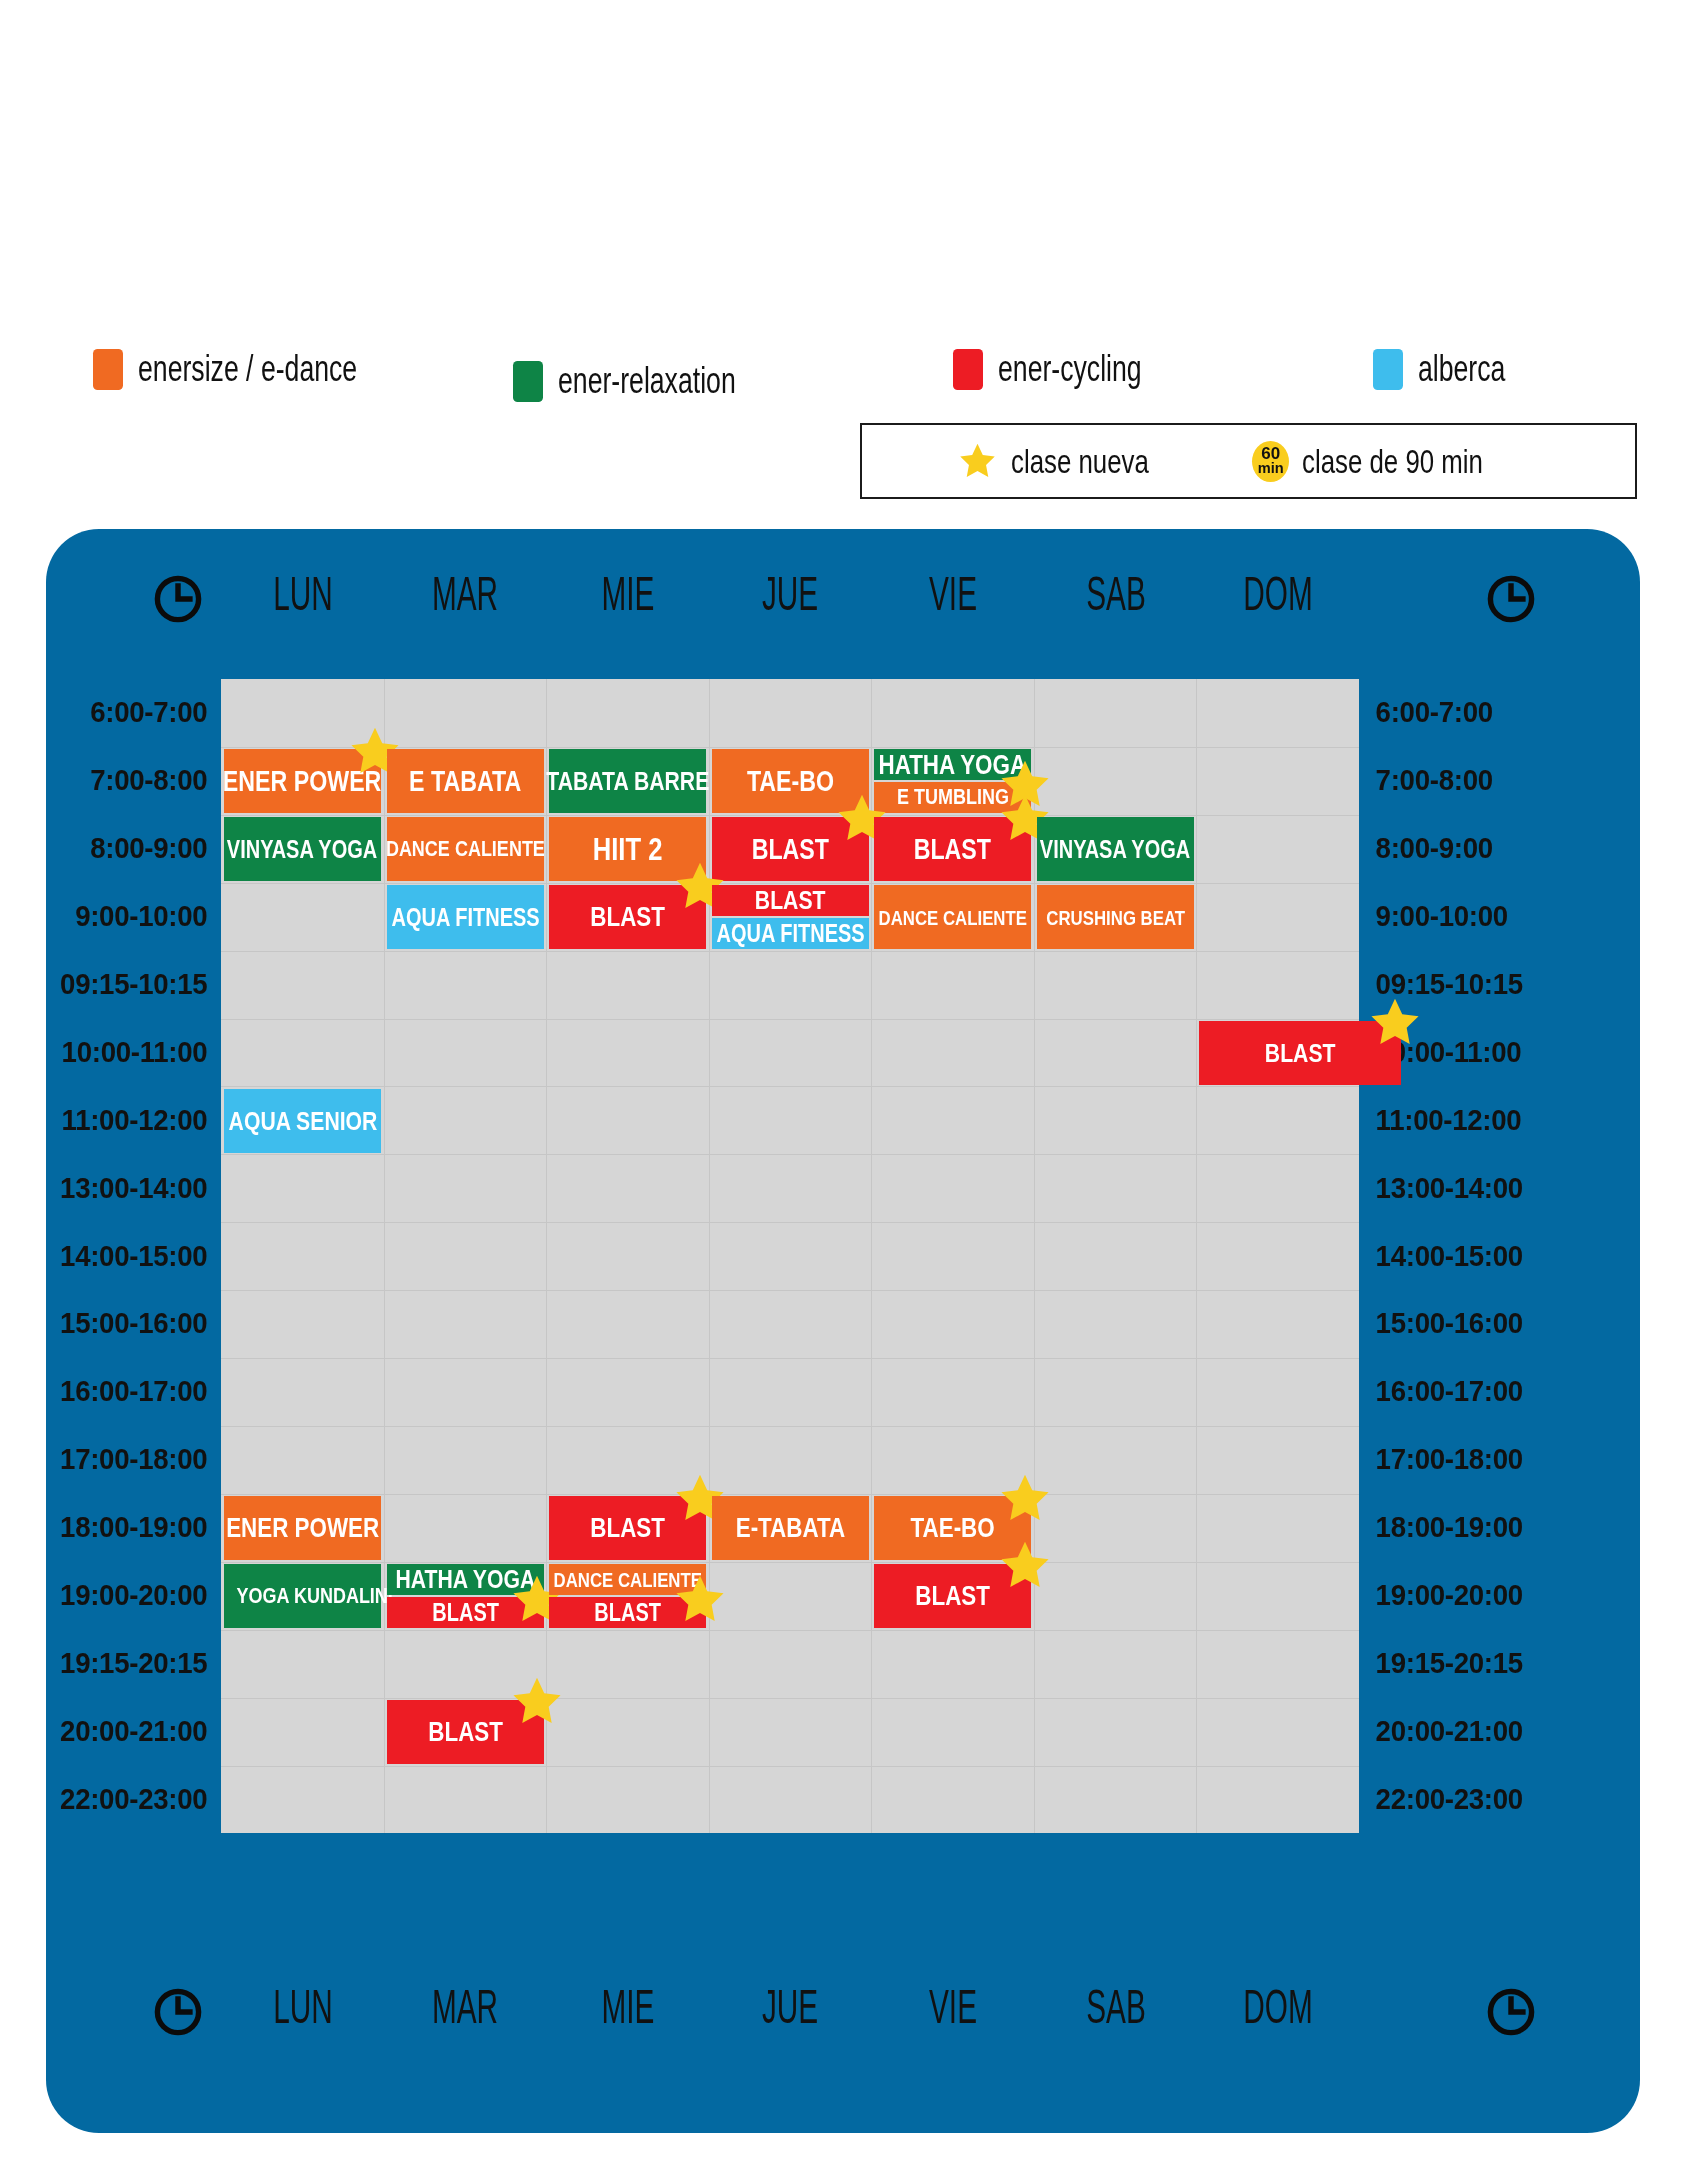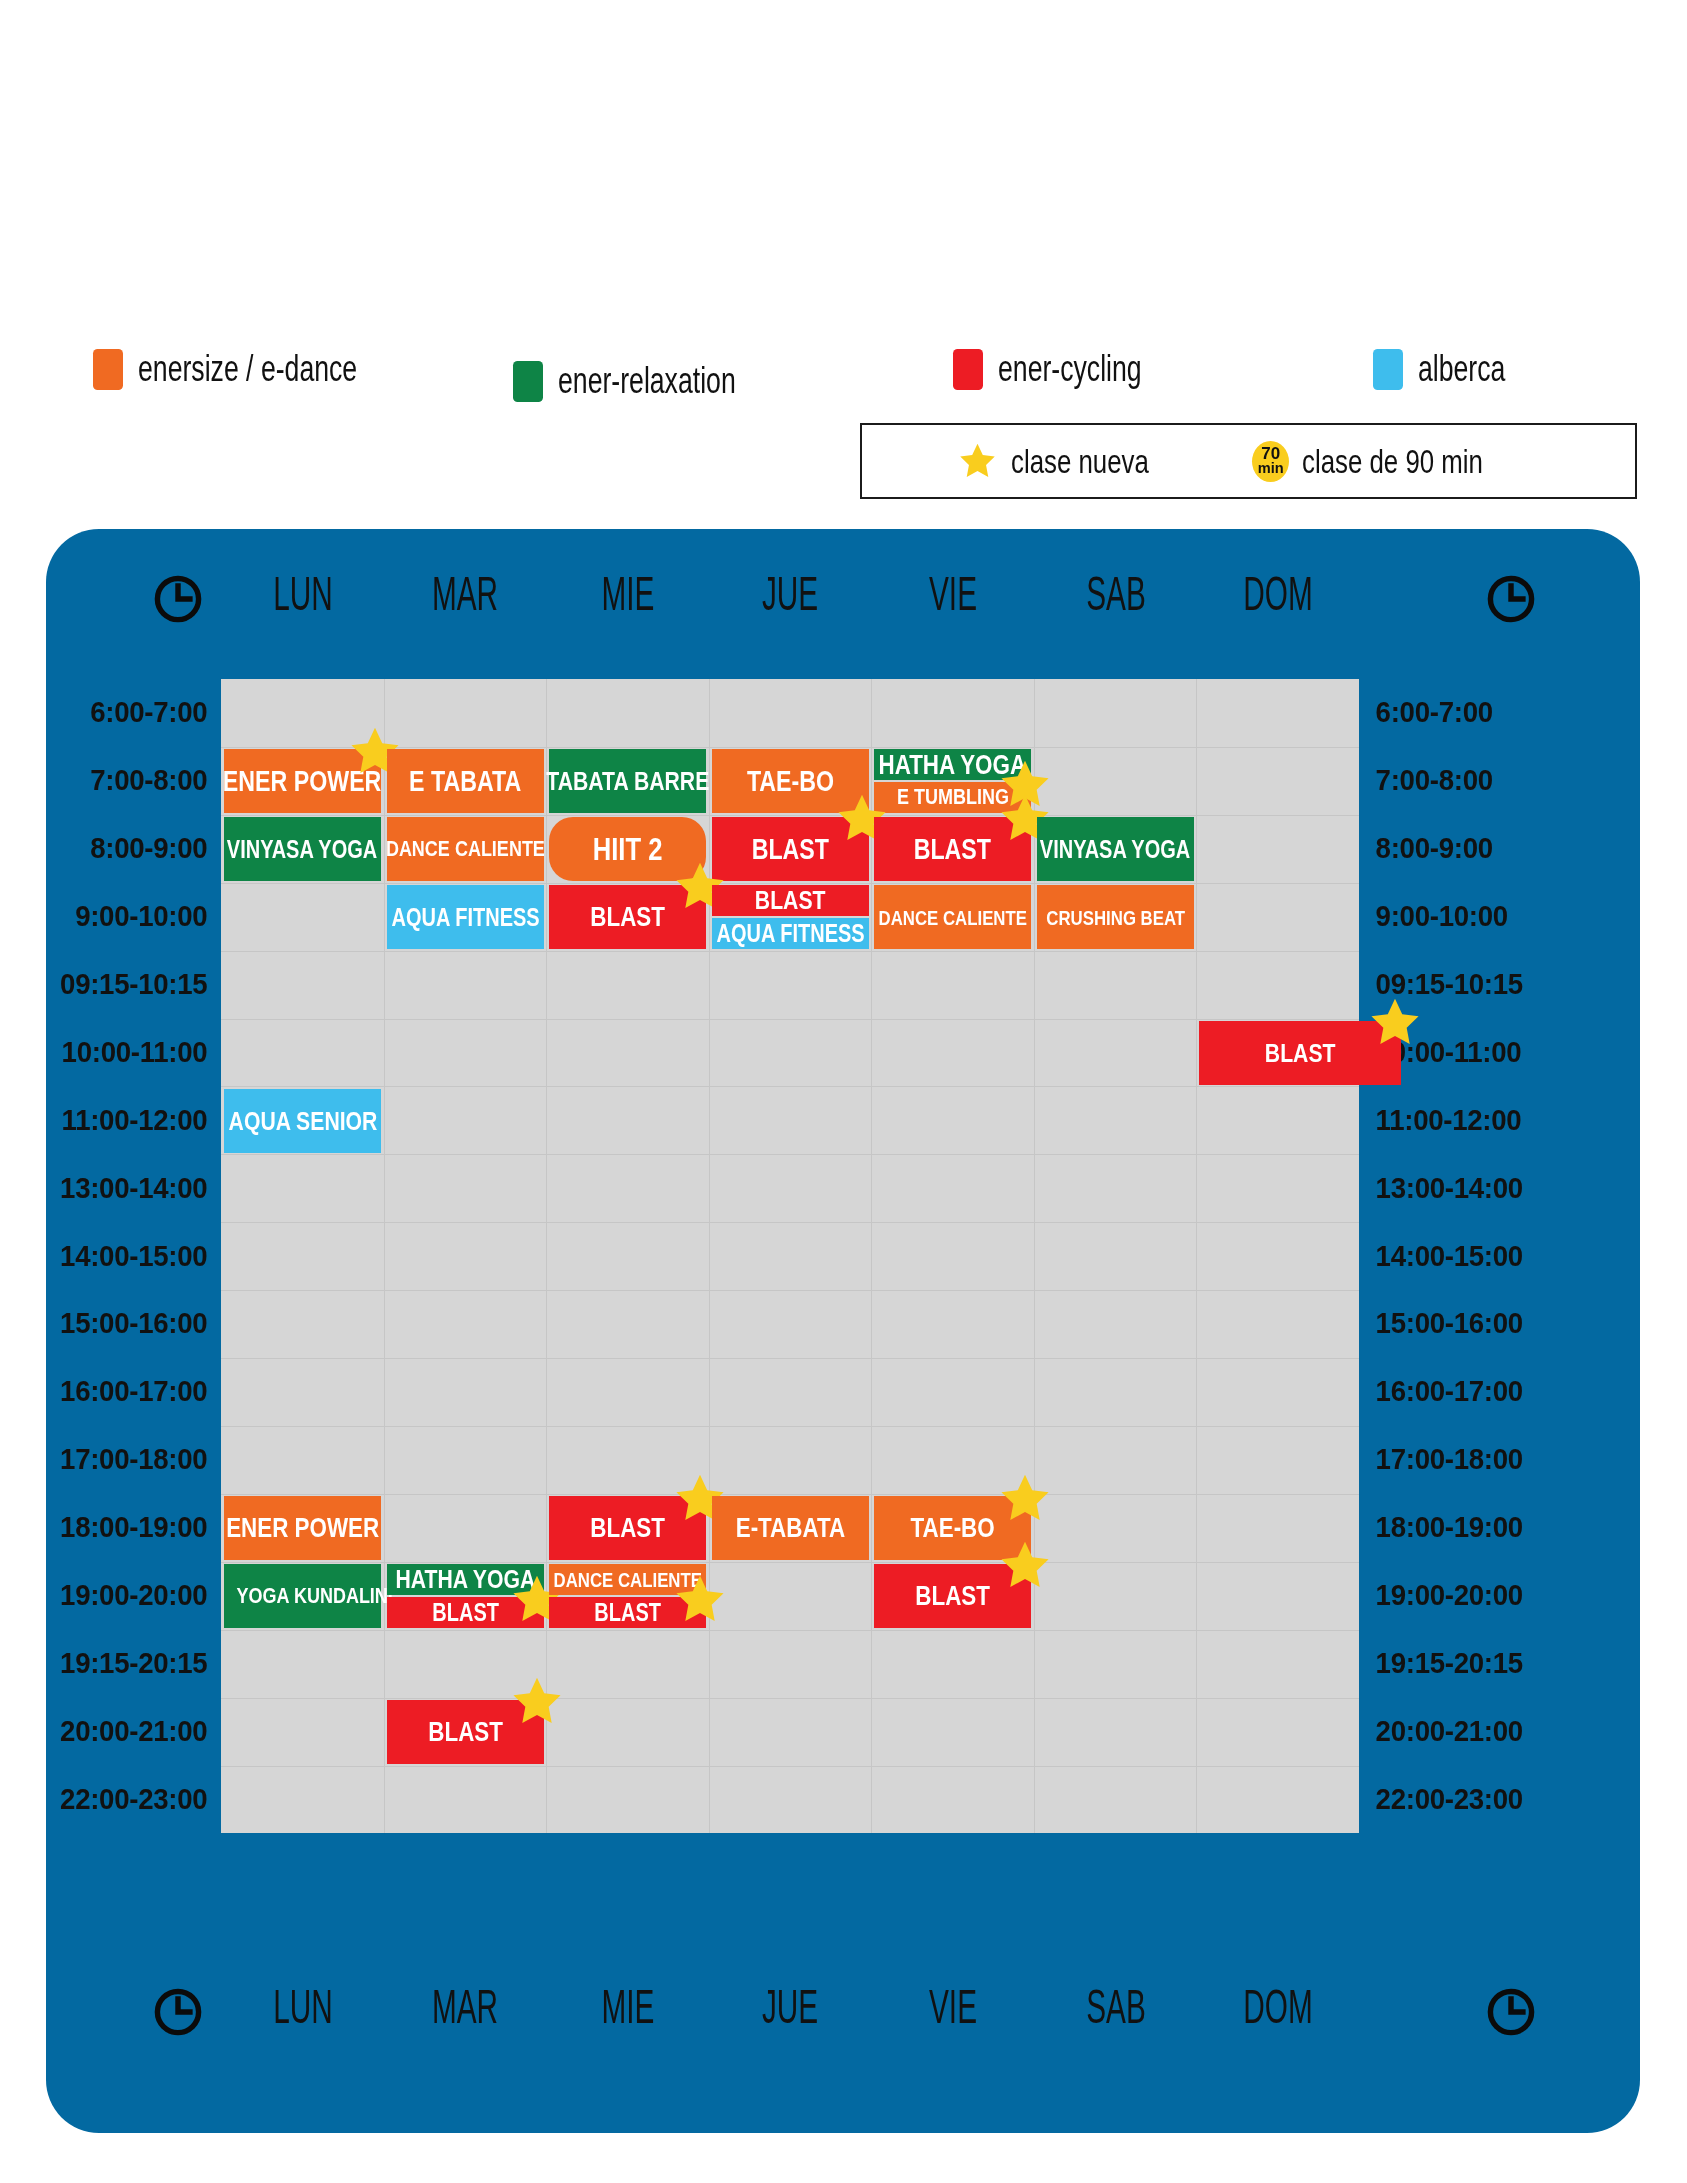--- a/index.html
+++ b/index.html
@@ -158,21 +158,21 @@
 
   <div class="legend-box">
     <div class="legend-box-item">
       <svg width="41" height="41" viewBox="0 0 24 24">
         <path d="M12 1.6l3.1 6.6 7 .9-5.1 4.9 1.3 7L12 17.6 5.7 21l1.3-7L1.9 9.1l7-.9z" fill="#F9CD1E"></path>
       </svg>
       <span class="legend-box-label">clase nueva</span>
     </div>
     <div class="legend-box-item">
       <div class="badge90">
-        <b>70</b>
+        <b>60</b>
         <s>min</s>
       </div>
       <span class="legend-box-label">clase de 90 min</span>
     </div>
   </div>
 
   <div class="panel">
     <div class="dayrow top" id="dayrow-top">
         <div class="clock" style="left: 106px; top: 10.6px;"><svg viewBox="0 0 48 48" width="52" height="52">
             <circle cx="24" cy="24" r="19" fill="none" stroke="#0b0b0b" stroke-width="5"></circle>
@@ -291,21 +291,21 @@
         </div>
         <div style="position: absolute; left: 951px; top: 228px; width: 56px; height: 56px;"><svg width="56" height="56" viewBox="0 0 24 24">
             <path d="M12 1.6l3.1 6.6 7 .9-5.1 4.9 1.3 7L12 17.6 5.7 21l1.3-7L1.9 9.1l7-.9z" fill="#F9CD1E"></path>
           </svg></div>
         <div class="blk" style="left: 178px; top: 288px; width: 157px; height: 64px; background: rgb(14, 132, 70);">
           <span class="txt" style="font-size: 25px;">VINYASA YOGA</span>
         </div>
         <div class="blk" style="left: 341px; top: 288px; width: 157px; height: 64px; background: rgb(240, 106, 34);">
           <span class="txt" style="font-size: 22.5px;">DANCE CALIENTE</span>
         </div>
-        <div class="blk" style="left: 503px; top: 288px; width: 157px; height: 64px; background: rgb(240, 106, 34); border-radius: 24px;">
+        <div class="blk" style="left: 503px; top: 288px; width: 157px; height: 64px; background: rgb(240, 106, 34);">
           <span class="txt" style="font-size: 32px;">HIIT 2</span>
         </div>
         <div class="blk" style="left: 666px; top: 288px; width: 157px; height: 64px; background: rgb(237, 28, 36);">
           <span class="txt" style="font-size: 29px;">BLAST</span>
         </div>
         <div style="position: absolute; left: 788px; top: 262px; width: 56px; height: 56px;"><svg width="56" height="56" viewBox="0 0 24 24">
             <path d="M12 1.6l3.1 6.6 7 .9-5.1 4.9 1.3 7L12 17.6 5.7 21l1.3-7L1.9 9.1l7-.9z" fill="#F9CD1E"></path>
           </svg></div>
         <div class="blk" style="left: 828px; top: 288px; width: 157px; height: 64px; background: rgb(237, 28, 36);">
           <span class="txt" style="font-size: 29px;">BLAST</span>

